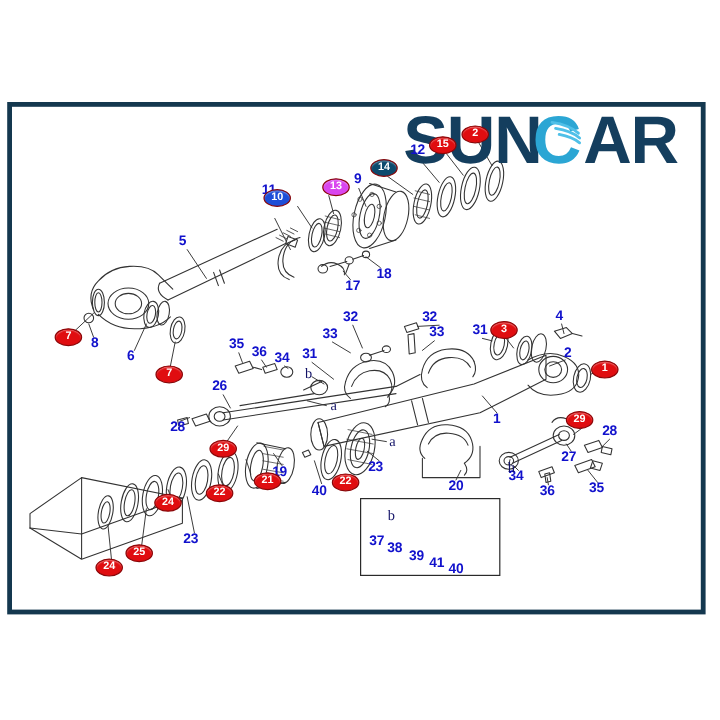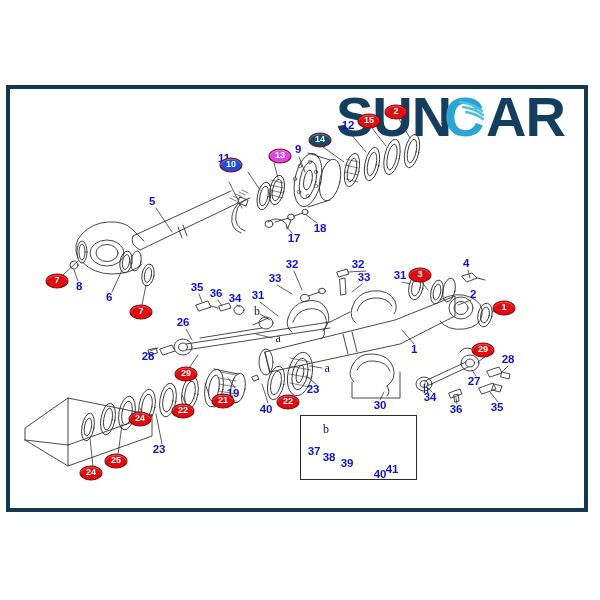--- a/index.html
+++ b/index.html
@@ -417,34 +417,34 @@
       <div class="lbl" style="left: 148px; top: 357px;">28</div>
       <div class="lbl" style="left: 258px; top: 296px;">31</div>
       <div class="lbl" style="left: 275px; top: 279px;">33</div>
       <div class="lbl" style="left: 292px; top: 265px;">32</div>
       <div class="lbl" style="left: 358px; top: 265px;">32</div>
       <div class="lbl" style="left: 364px; top: 278px;">33</div>
       <div class="lbl" style="left: 400px; top: 276px;">31</div>
       <div class="lbl" style="left: 466px; top: 264px;">4</div>
       <div class="lbl" style="left: 473px; top: 295px;">2</div>
       <div class="lbl" style="left: 414px; top: 350px;">1</div>
-      <div class="lbl" style="left: 380px; top: 406px;">30</div>
+      <div class="lbl" style="left: 380px; top: 406px;">20</div>
       <div class="lbl" style="left: 313px; top: 390px;">23</div>
       <div class="lbl" style="left: 266px; top: 410px;">40</div>
       <div class="lbl" style="left: 233px; top: 394px;">19</div>
       <div class="lbl" style="left: 159px; top: 450px;">23</div>
       <div class="lbl" style="left: 474px; top: 382px;">27</div>
       <div class="lbl" style="left: 508px; top: 360px;">28</div>
       <div class="lbl" style="left: 430px; top: 398px;">34</div>
       <div class="lbl" style="left: 456px; top: 410px;">36</div>
       <div class="lbl" style="left: 497px; top: 408px;">35</div>
       <div class="lbl" style="left: 314px; top: 452px;">37</div>
       <div class="lbl" style="left: 329px; top: 458px;">38</div>
       <div class="lbl" style="left: 347px; top: 464px;">39</div>
-      <div class="lbl" style="left: 364px; top: 470px; margin-left: 28px;">41</div>
+      <div class="lbl" style="left: 364px; top: 470px;">41</div>
       <div class="lbl" style="left: 380px; top: 475px;">40</div>
       <div class="lbl alpha" style="left: 278px; top: 338px;">a</div>
       <div class="lbl alpha" style="left: 327px; top: 368px;">a</div>
       <div class="lbl alpha" style="left: 257px; top: 311px;">b</div>
       <div class="lbl alpha" style="left: 326px; top: 429px;">b</div>
       <div class="lbl alpha" style="left: 426px; top: 389px;">h</div>
     </div>
 
   <div id="badges-layer">
       <div class="badge" style="left: 57px; top: 281px; background: rgb(224, 13, 16); color: rgb(255, 255, 255);">7</div>

